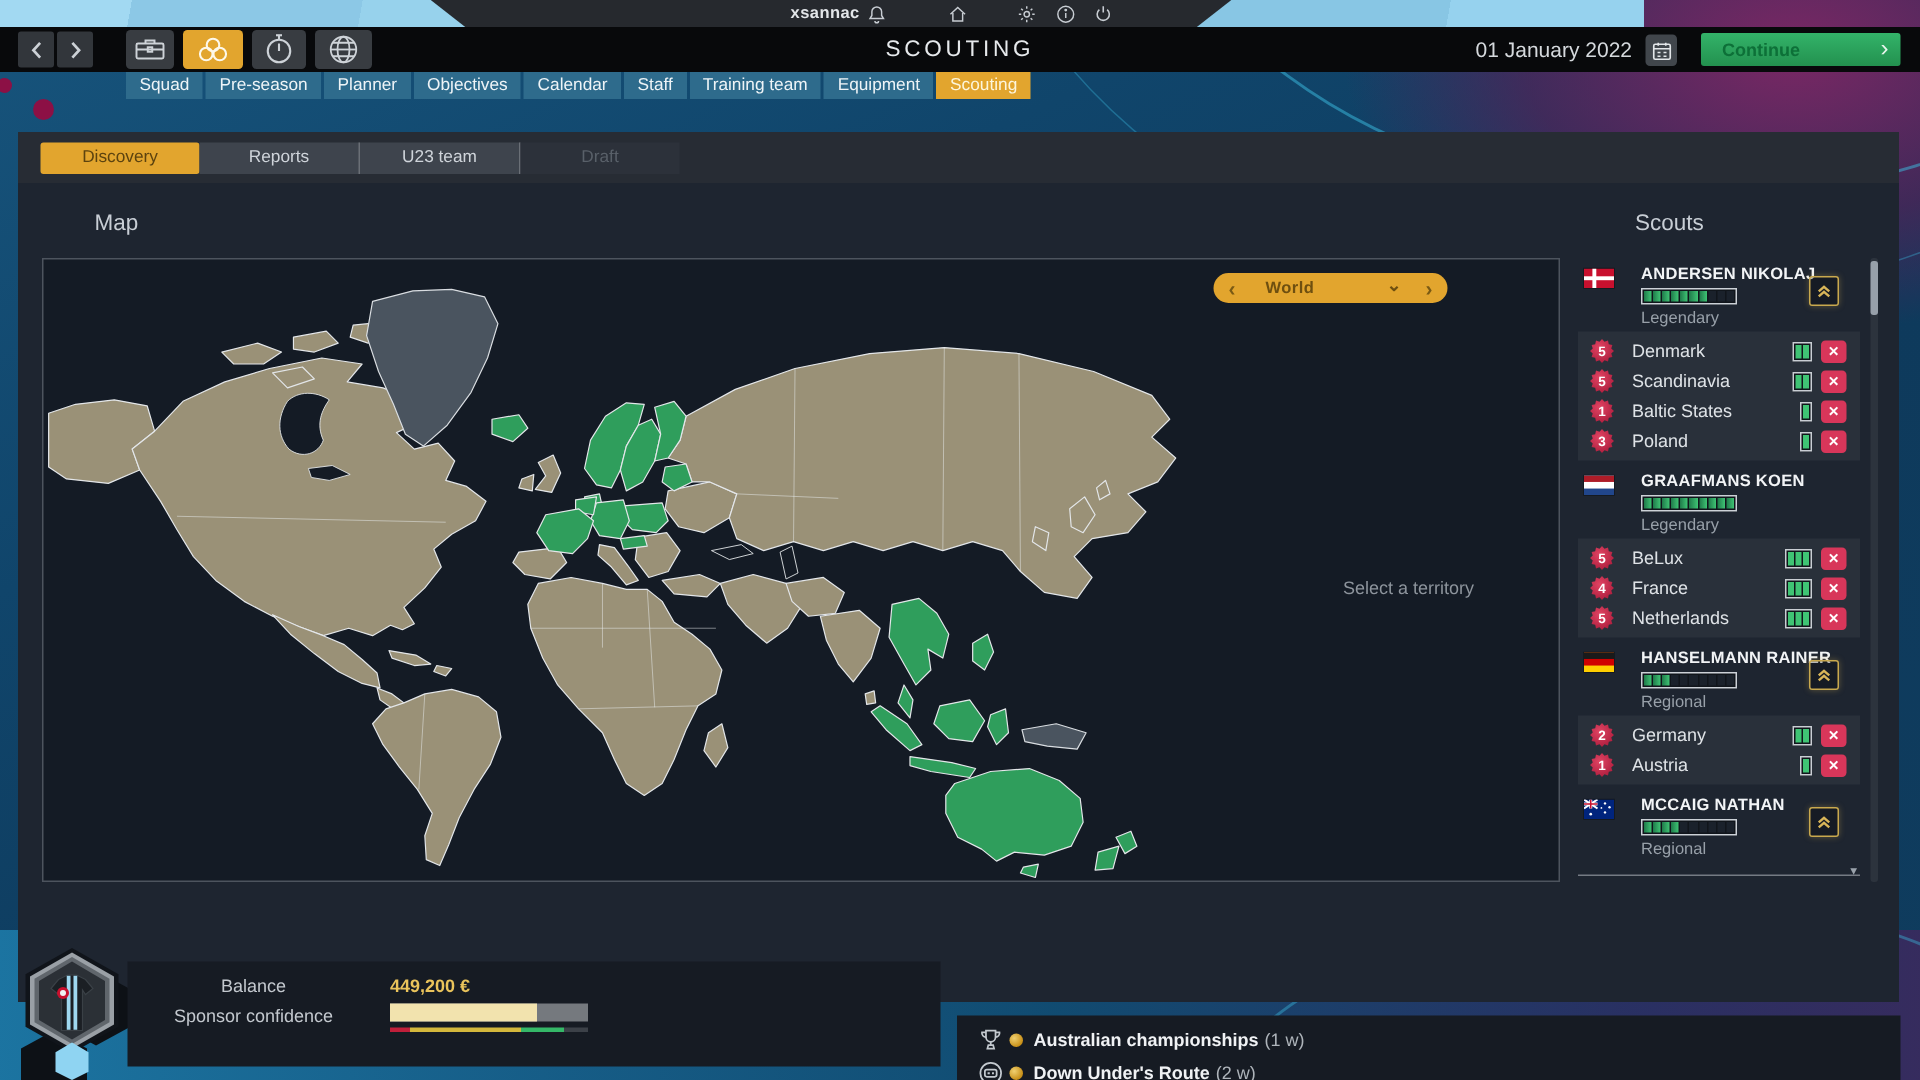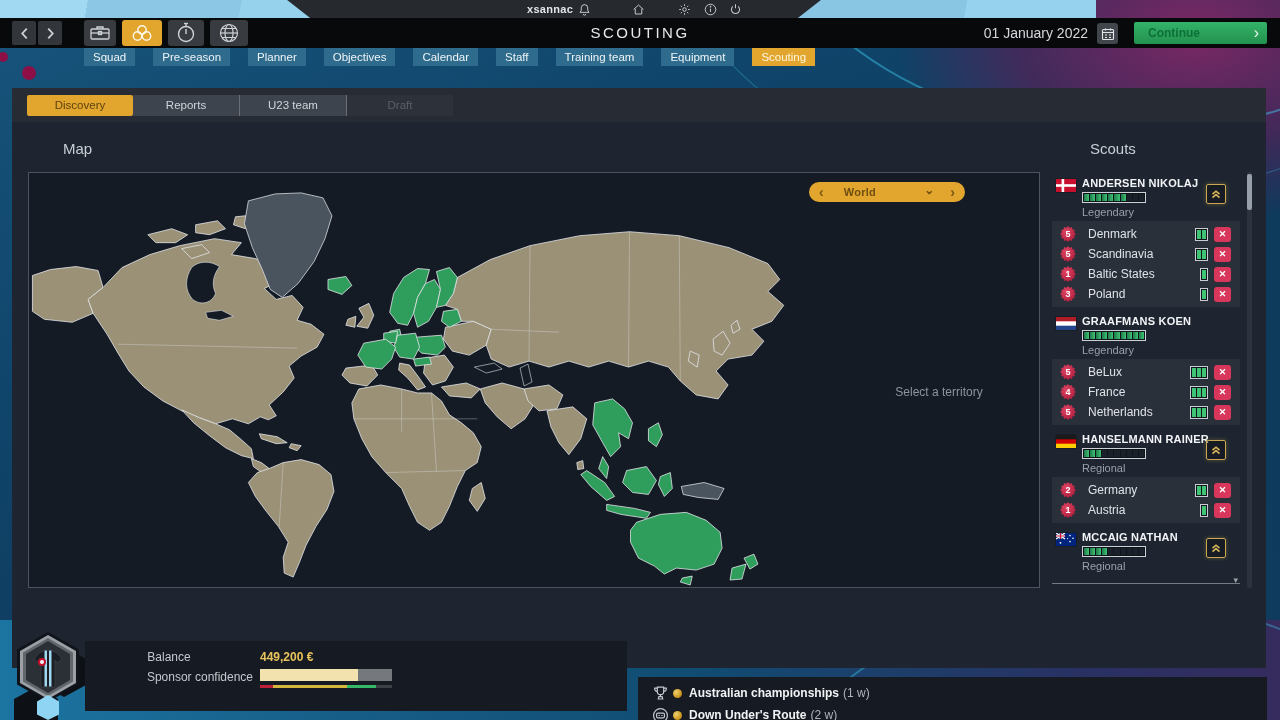--- a/index.html
+++ b/index.html
@@ -39,21 +39,21 @@
   .nav-date{position:absolute;left:958px;top:0;width:130px;height:30px;line-height:30px;text-align:right;
     color:#d5d9dd;font-size:14px;}
   .cal-btn{position:absolute;left:1097px;top:5px;width:21px;height:21px;background:#41464c;border:none;border-radius:3px;
     color:#e3e6e9;display:flex;align-items:center;justify-content:center;cursor:pointer;padding:0;}
   .cal-btn svg{width:14px;height:14px;}
   .continue-btn{position:absolute;left:1134px;top:4px;width:133px;height:22px;border:none;border-radius:2px;cursor:pointer;
     background:linear-gradient(#33b369,#23914f);display:flex;align-items:center;padding:0 8px 0 14px;}
   .continue-btn .lbl{flex:1;text-align:left;color:#0d7038;font-size:12px;font-weight:bold;}
   .continue-btn .arr{color:#eaf6ee;font-size:16px;line-height:20px;}
   
-  .tabrow{position:absolute;left:84px;top:48px;display:flex;gap:18px;}
+  .tabrow{position:absolute;left:84px;top:48px;display:flex;gap:2px;}
   .tab{height:18px;line-height:18px;padding:0 9px;background:var(--tab-blue,#2e6b8c);color:#eef4f7;
     font-size:11.5px;cursor:pointer;}
   .tab.active{background:var(--accent-orange,#e2a52e);color:#fdf6dc;}
   
   .main-panel{position:absolute;left:12px;top:88px;width:1254px;height:580px;background:#1e2530;}
   .subtab-strip{position:absolute;left:0;top:0;width:100%;height:34px;background:#272c34;}
   .subtabs{position:absolute;left:15px;top:7px;display:flex;}
   .subtab{width:106px;height:21px;line-height:21px;text-align:center;font-size:11.5px;cursor:pointer;
     background:#3e444d;color:#cfd4da;border-right:1px solid #6a6f76;}
   .subtab:last-child{border-right:none;}
@@ -76,21 +76,21 @@
   .wsel .wlabel{flex:1;text-align:left;padding-left:10px;font-weight:bold;letter-spacing:.3px;cursor:pointer;}
   .wsel .wcaret{font-size:12px;font-weight:bold;margin-right:6px;margin-top:-5px;cursor:pointer;}
   .map-hint{position:absolute;left:800px;top:212px;width:220px;text-align:center;color:#8d949c;font-size:12px;}
   
   .scouts-col{position:absolute;left:1040px;top:84px;width:200px;height:416px;}
   .scouts-list{position:absolute;left:0;top:0;width:188px;}
   .scout{margin-bottom:3px;position:relative;}
   .shead{position:relative;padding:5px 0 3px;min-height:40px;}
   .flag{position:absolute;left:4px;top:7px;width:20px;height:13px;display:block;box-shadow:0 0 0 .5px rgba(0,0,0,.4);}
   .flag svg{width:20px;height:13px;display:block;}
-  .sinfo{margin-left:30px;}
+  .sinfo{margin-left:42px;}
   .sname{color:#f2f4f6;font-size:11px;font-weight:bold;letter-spacing:.2px;white-space:nowrap;}
   .sbar{margin-top:3px;width:64px;height:11px;border:1px solid #ccd1d7;background:#10151b;display:flex;gap:1px;padding:1px;box-sizing:border-box;}
   .sbar .seg{flex:1;background:#1a212b;}
   .sbar .seg.on{background:linear-gradient(90deg,#1f7a4a,#3fc474);}
   .slevel{margin-top:3px;color:#98a0a9;font-size:11px;}
   .upg{position:absolute;right:14px;top:12px;width:20px;height:20px;background:rgba(0,0,0,.25);
     border:1px solid #c9a94e;border-radius:2px;cursor:pointer;display:flex;align-items:center;justify-content:center;padding:0;
     box-shadow:0 0 4px rgba(220,180,80,.35);}
   .upg svg{width:12px;height:12px;}
   .terr{background:#29303a;padding:3px 0;}
@@ -105,21 +105,21 @@
     color:#fff;font-size:9px;font-weight:bold;line-height:15px;text-align:center;cursor:pointer;padding:0;flex:none;}
   .scouts-scrollbar{position:absolute;right:0;top:0;bottom:0;width:5px;background:#2c333d;border-radius:2px;}
   .scouts-scrollbar .thumb{position:absolute;left:0;top:2px;width:5px;height:36px;background:#97a0aa;border-radius:2px;cursor:pointer;}
   .scouts-divider{position:absolute;left:0;right:12px;bottom:4px;border-top:1px solid #757b83;}
   .scroll-down-arrow{position:absolute;right:2px;bottom:-1px;color:#9aa2ab;font-size:9px;}
   
   .footer-left{position:absolute;left:85px;top:641px;width:542px;height:70px;background:#161b23;}
   .footer-right{position:absolute;left:638px;top:641px;width:629px;height:70px;background:#161b23;margin-top:36px;}
   .bal-label{position:absolute;left:0;top:9px;width:168px;text-align:center;color:#c3c8ce;font-size:12px;}
   .bal-value{position:absolute;left:175px;top:9px;color:var(--balance-gold,#e9c35b);font-size:12px;font-weight:bold;}
-  .sp-label{position:absolute;left:0;top:29px;width:168px;text-align:right;color:#c3c8ce;font-size:12px;}
+  .sp-label{position:absolute;left:0;top:29px;width:168px;text-align:center;color:#c3c8ce;font-size:12px;}
   .sp-bar{position:absolute;left:175px;top:28px;width:132px;height:12px;background:#75797e;}
   .sp-fill{position:absolute;left:0;top:0;bottom:0;background:#f2e3ae;}
   .sp-gauge{position:absolute;left:175px;top:44px;width:132px;height:3px;}
   .event-row{position:absolute;left:0;height:18px;display:flex;align-items:center;}
   .event-row .eicon{width:17px;height:17px;margin-left:14px;flex:none;}
   .event-row .eicon svg{width:17px;height:17px;display:block;}
   .event-row .edot{width:9px;height:9px;border-radius:50%;margin-left:4px;flex:none;
     background:radial-gradient(circle at 35% 35%,#f0d070,#c89018 70%,#8a6210);}
   .event-row .ename{margin-left:7px;color:#f0f2f4;font-size:12px;font-weight:bold;white-space:nowrap;}
   .event-row .edetail{margin-left:4px;color:#aeb4ba;font-size:12px;}

